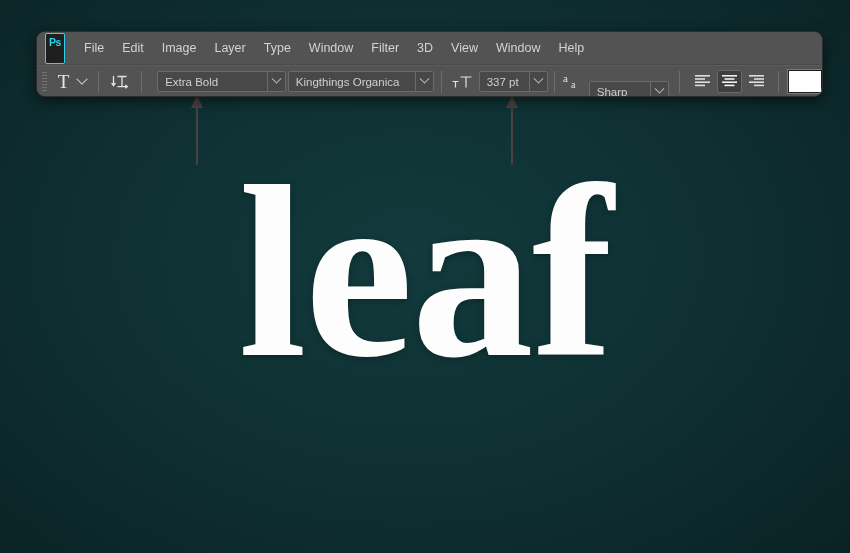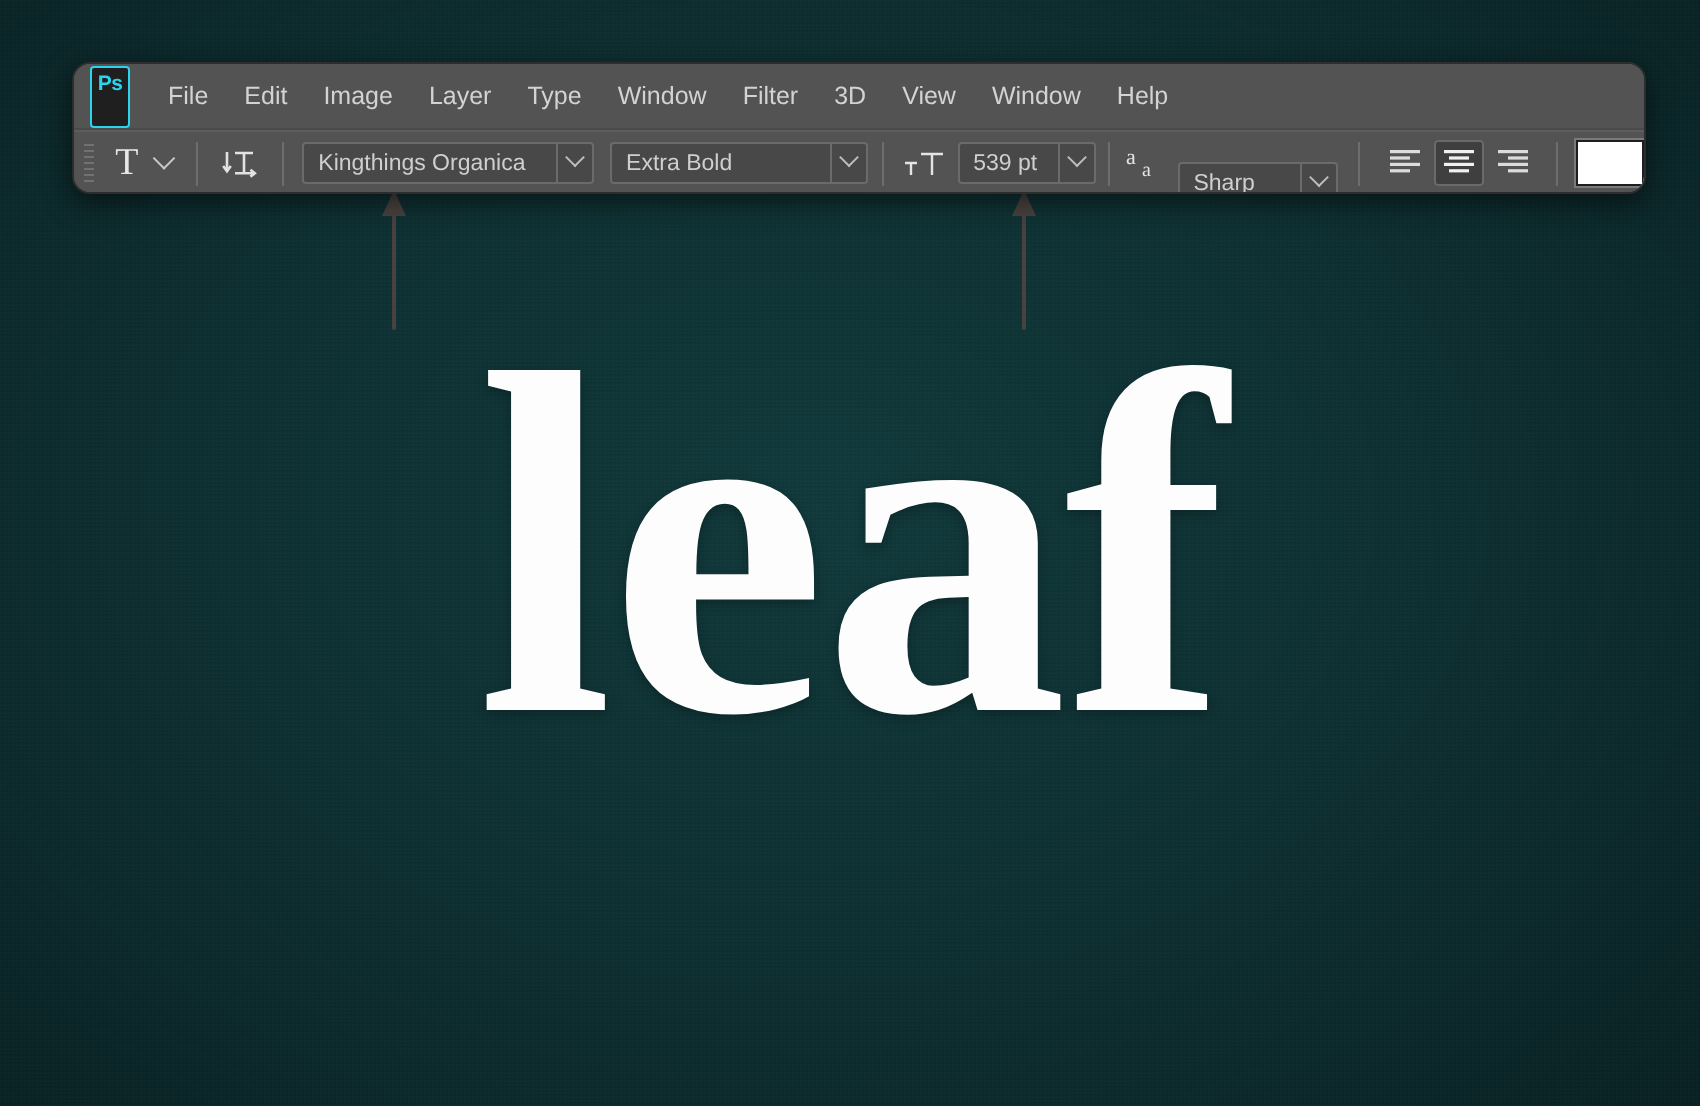--- a/index.html
+++ b/index.html
@@ -268,48 +268,48 @@
             <path d="M7.5 4.5 L16.5 4.5"></path>
             <path d="M12 4.5 L12 14.5"></path>
             <path d="M7.5 14.6 L17 14.6"></path>
             <path d="M15.2 12.9 L17.4 14.6 L15.2 16.3"></path>
           </g>
         </svg>
       </div>
 
       <div class="opt-sep"></div>
 
-      <div class="field" id="f-family">
-        <span class="val" title="Kingthings Organica">Kingthings Organica</span>
+      <div class="field" id="f-style">
+        <span class="val" title="Extra Bold">Extra Bold</span>
         <span class="drop">
           <span class="drop-chev"></span>
         </span>
       </div>
 
-      <div class="field" id="f-style">
-        <span class="val" title="Extra Bold">Extra Bold</span>
+      <div class="field" id="f-family">
+        <span class="val" title="Kingthings Organica">Kingthings Organica</span>
         <span class="drop">
           <span class="drop-chev"></span>
         </span>
       </div>
 
       <div class="opt-sep"></div>
 
       <div class="tool-btn" style="padding:0 2px;">
         <svg width="22" height="20" viewBox="0 0 22 20">
           <g fill="none" stroke="#e4e4e4" stroke-width="1.2">
             <path d="M1.5 9.5 L7.5 9.5"></path>
               <path d="M4.5 9.5 L4.5 15.5"></path>
             <path d="M9.5 5 L20.5 5"></path>
               <path d="M15 5 L15 15.5"></path>
           </g>
         </svg>
       </div>
       <div class="field" id="f-size">
-        <span class="val" title="287 pt">539 pt</span>
+        <span class="val" title="287 pt">337 pt</span>
         <span class="drop">
           <span class="drop-chev"></span>
         </span>
       </div>
 
       <div class="opt-sep" style="margin:0 6px;"></div>
 
       <div class="tool-btn" style="padding:0 2px;">
         <svg width="20" height="18" viewBox="0 0 20 18">
           <text x="0" y="9" font-family="Liberation Serif, serif" font-size="11" fill="#e4e4e4">a</text>

